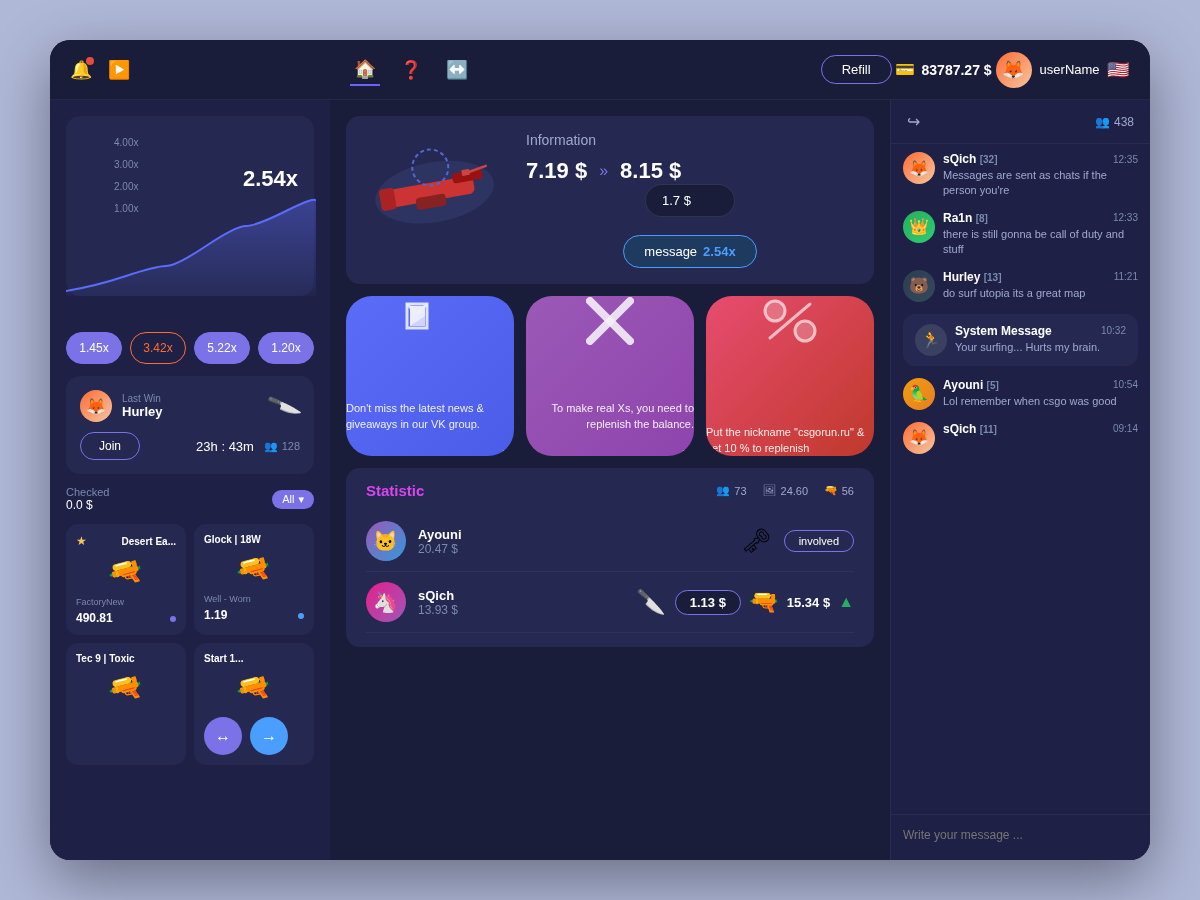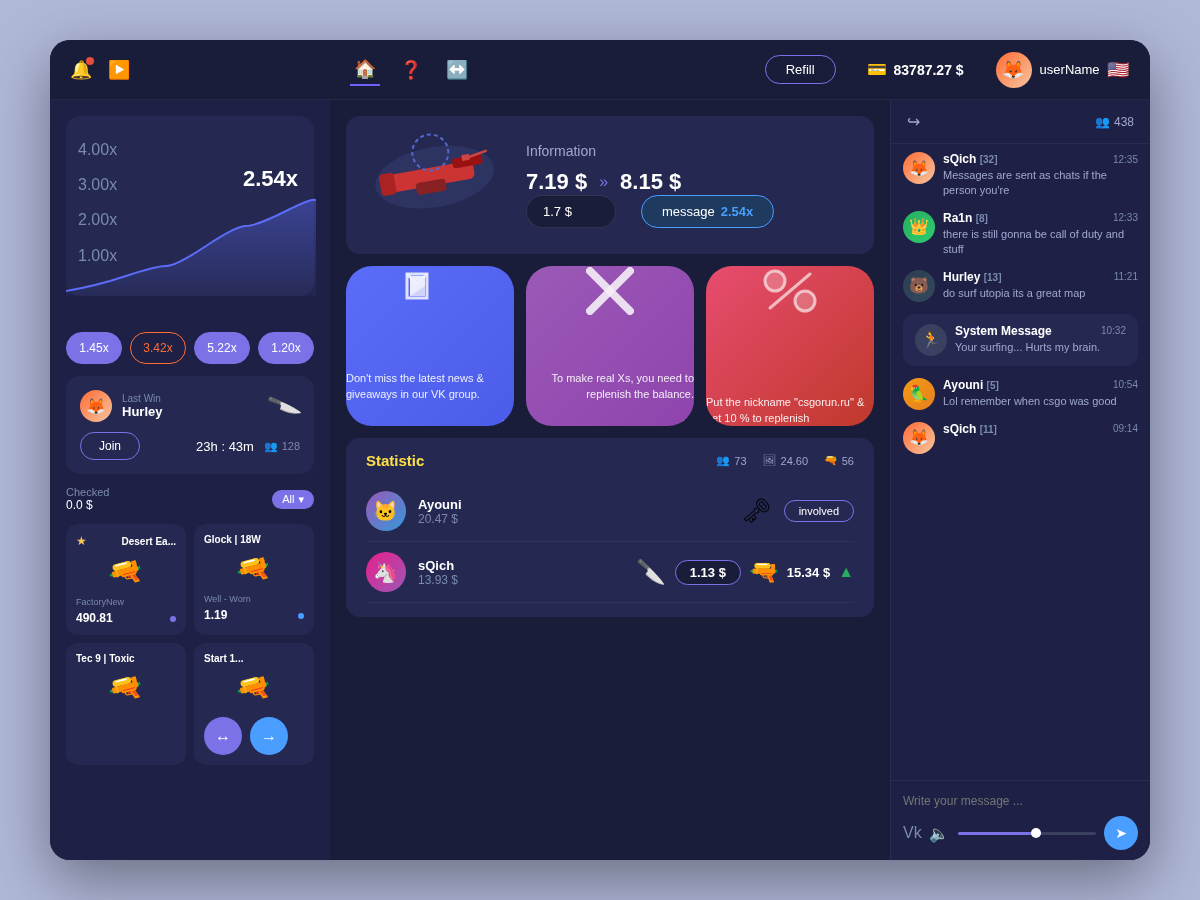--- a/index.html
+++ b/index.html
@@ -66,21 +66,21 @@
       cursor: pointer;
       padding: 4px;
     }
     .nav-icon.active {
       color: #fff;
       border-bottom: 2px solid #6c63ff;
     }
     .header-right {
       display: flex;
       align-items: center;
-      gap: 32px;
+      gap: 4px;
     }
     .refill-btn {
       background: transparent;
       border: 1.5px solid #7c72e8;
       color: #fff;
       padding: 6px 20px;
       border-radius: 20px;
       cursor: pointer;
       font-size: 13px;
     }
@@ -138,22 +138,23 @@
     .chart-labels {
       display: flex;
       flex-direction: column;
       gap: 0;
       position: absolute;
       left: 12px;
       top: 16px;
     }
     .chart-label {
       color: #7a8ab0;
-      font-size: 16px;
+      font-size: 10px;
       line-height: 2.2;
+      margin-left: 36px;
     }
     .chart-value-big {
       position: absolute;
       right: 16px;
       top: 50px;
       color: #fff;
       font-size: 22px;
       font-weight: 700;
     }
     .chart-svg {
@@ -306,22 +307,23 @@
     .price-row {
       display: flex;
       align-items: center;
       gap: 12px;
     }
     .price-val { color: #fff; font-size: 22px; font-weight: 700; }
     .price-arrow { color: #7c72e8; font-size: 16px; }
     .price-new { color: #fff; font-size: 22px; font-weight: 700; }
     .action-row {
       display: flex;
-      gap: 25px;
-      align-items: center;
+      gap: 18px;
+      align-items: center;
+      flex-direction: column;
     }
     .bet-input {
       background: #1a1d3a;
       border: 1px solid rgba(255,255,255,0.1);
       border-radius: 20px;
       color: #fff;
       padding: 8px 16px;
       font-size: 13px;
       width: 90px;
     }
@@ -381,21 +383,21 @@
       background: #252850;
       border-radius: 14px;
       padding: 14px 20px;
     }
     .stats-header {
       display: flex;
       align-items: center;
       justify-content: space-between;
       margin-bottom: 12px;
     }
-    .stats-title { color: #fde047; font-size: 15px; font-weight: 600; }
+    .stats-title { color: #d946ef; font-size: 15px; font-weight: 600; }
     .stats-meta {
       display: flex;
       gap: 16px;
       align-items: center;
     }
     .stats-meta-item {
       display: flex;
       align-items: center;
       gap: 4px;
       color: #a0a8d0;
@@ -896,26 +898,16 @@
             <div class="msg-header">
               <span class="msg-name">sQich <span class="msg-rank">[11]</span></span>
               <span class="msg-time">09:14</span>
             </div>
           </div>
         </div>
       </div>
 
       <div class="chat-input-area">
         <input class="chat-input" type="text" placeholder="Write your message ..." style="">
-        <div class="chat-footer">
-          <span class="chat-vk">Vk</span>
-          <span class="chat-vk">🔈</span>
-          <div class="chat-volume">
-            <div class="volume-slider">
-              <div class="volume-thumb"></div>
-            </div>
-          </div>
-          <button class="send-btn">➤</button>
-        </div>
       </div>
     </div>
   </div>
 </div>
 
 </body></html>

